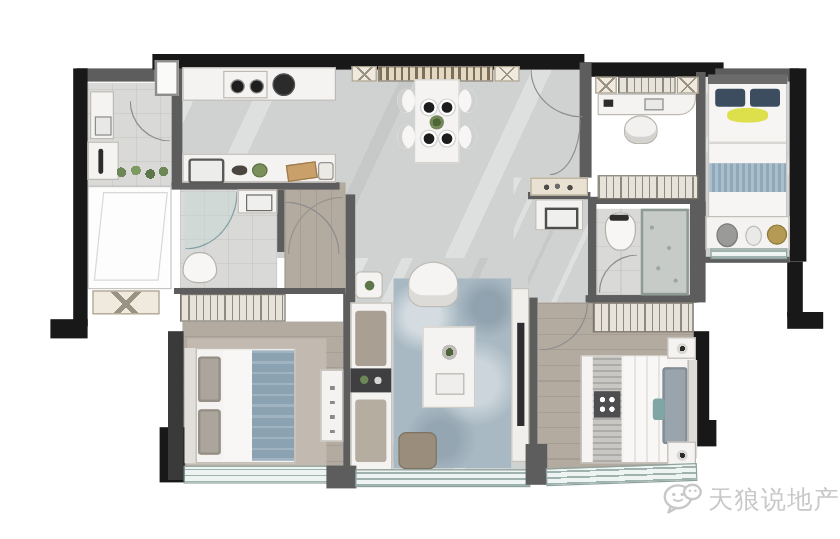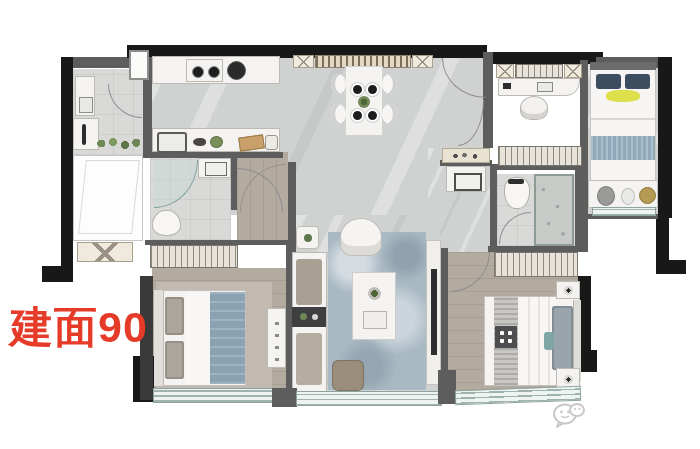--- a/index.html
+++ b/index.html
@@ -239,30 +239,30 @@
   </div>
   <div class="abs white" style="left:556px;top:368px;width:24px;height:22px;">
     <div class="abs round" style="left:7px;top:6px;width:9px;height:9px;background:radial-gradient(circle,#2c2c2c 0 35%,#d8d6d2 35% 80%,transparent 80%);"></div>
   </div>
 
   <div class="abs wallG" style="left:272px;top:388px;width:25px;height:19px;"></div>
   <div class="abs glaz" style="left:296px;top:391px;width:146px;height:15px;"></div>
   <div class="abs wallG" style="left:438px;top:370px;width:18px;height:34px;"></div>
   <div class="abs glaz" style="left:455px;top:388px;width:126px;height:15px;transform:rotate(-2deg);"></div>
 
-  <div id="area-label">建面90</div>
 
   <div id="watermark">
     <span style="display:inline-block;width:34px;height:30px;">
       <svg width="34" height="30" viewBox="0 0 34 30">
         <ellipse cx="13" cy="13" rx="11" ry="9.5" fill="none" stroke="#c8c8c8" stroke-width="2"></ellipse>
         <path d="M7 21 L5 26 L12 22" fill="none" stroke="#c8c8c8" stroke-width="2" stroke-linejoin="round"></path>
         <circle cx="9.5" cy="11" r="1.4" fill="#c8c8c8"></circle>
         <circle cx="16.5" cy="11" r="1.4" fill="#c8c8c8"></circle>
         <path d="M9 15 q4 3 8 0" fill="none" stroke="#c8c8c8" stroke-width="1.5"></path>
         <ellipse cx="25" cy="9" rx="7" ry="6" fill="#ffffff" stroke="#c8c8c8" stroke-width="2"></ellipse>
         <circle cx="23" cy="8" r="1.1" fill="#c8c8c8"></circle>
         <circle cx="27.5" cy="8" r="1.1" fill="#c8c8c8"></circle>
       </svg>
     </span>
+    <span class="wm-text">天狼说地产</span>
   </div>
 
 </div>
 
 </body></html>

